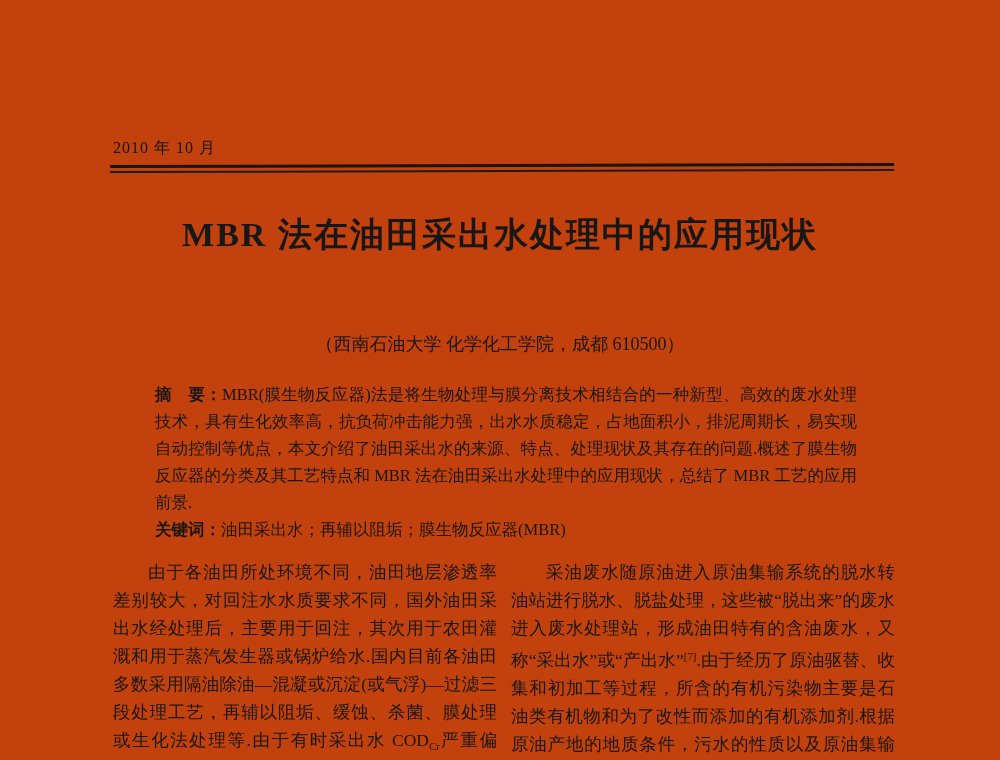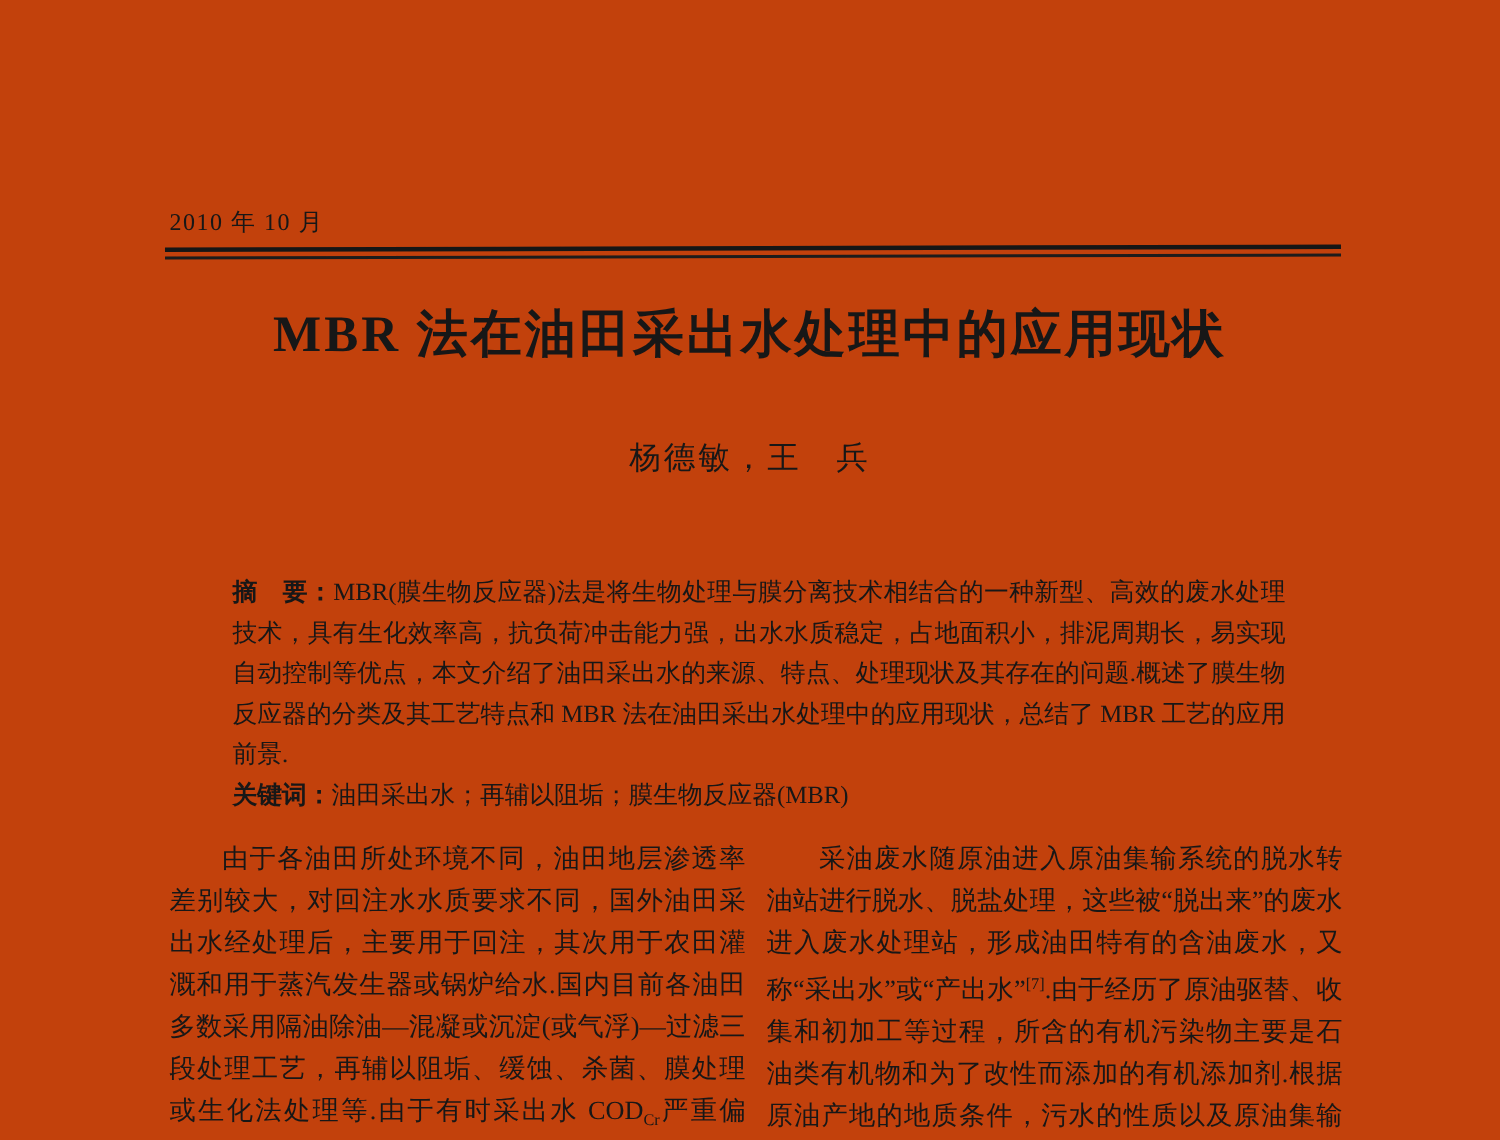--- a/index.html
+++ b/index.html
@@ -28,21 +28,21 @@
   .head-rule {
     position: absolute;
     top: 164px; left: 110px; width: 784px; height: 3px;
     border-top: 3px solid #161616;
     border-bottom: 2px solid #1c1c1c;
     transform: rotate(-0.15deg);
   }
   
   .paper-title {
     position: absolute;
-    top: 200px; left: 0; width: 100%;
+    top: 212px; left: 0; width: 100%;
     margin: 0;
     text-align: center;
     font-size: 34px; font-weight: bold;
     letter-spacing: 2px;
   }
   .authors {
     position: absolute;
     top: 291px; left: 0; width: 100%;
     text-align: center;
     font-size: 21px; letter-spacing: 2px;
@@ -84,22 +84,22 @@
 <div class="page">
 
   <div class="runhead">
     <span class="rh-left">2010 年 10 月</span>
   </div>
 
   <div class="head-rule"></div>
 
   <h1 class="paper-title">MBR 法在油田采出水处理中的应用现状</h1>
 
-  <div class="authors">杨德敏，王　兵</div>
 
+  <div class="affiliation">（西南石油大学 化学化工学院，成都 610500）</div>
 
   <div class="meta-block">
     <p><span class="meta-label">摘　要：</span><span>MBR(膜生物反应器)法是将生物处理与膜分离技术相结合的一种新型、高效的废水处理技术，具有生化效率高，抗负荷冲击能力强，出水水质稳定，占地面积小，排泥周期长，易实现自动控制等优点，本文介绍了油田采出水的来源、特点、处理现状及其存在的问题.概述了膜生物反应器的分类及其工艺特点和 MBR 法在油田采出水处理中的应用现状，总结了 MBR 工艺的应用前景.</span></p>
     <p><span class="meta-label">关键词：</span><span>油田采出水；再辅以阻垢；膜生物反应器(MBR)</span></p>
   </div>
 
   <div class="columns">
 
     <div class="col">
       <p class="indent"><span>由于各油田所处环境不同，油田地层渗透率差别较大，对回注水水质要求不同，国外油田采出水经处理后，主要用于回注，其次用于农田灌溉和用于蒸汽发生器或锅炉给水.国内目前各油田多数采用隔油除油—混凝或沉淀(或气浮)—过滤三段处理工艺，再辅以阻垢、缓蚀、杀菌、膜处理或生化法处理等.由于有时采出水 COD</span><sub class="cr">Cr</sub><span>严重偏高，特别是对于稠油污水、聚合物采出水，常会使采出水经处理外排时</span></p>

